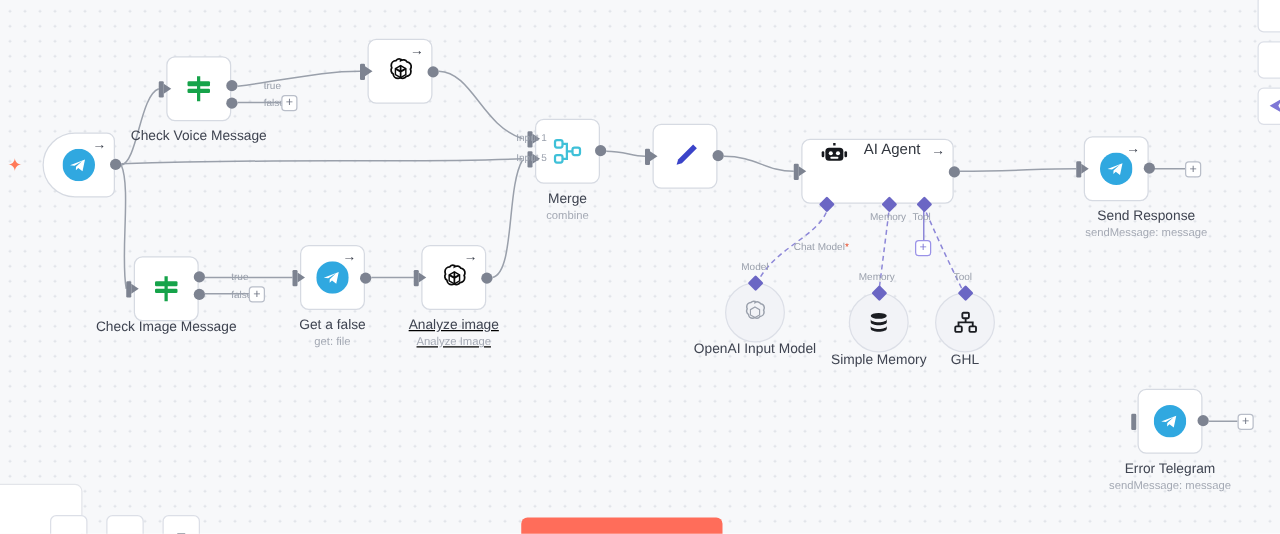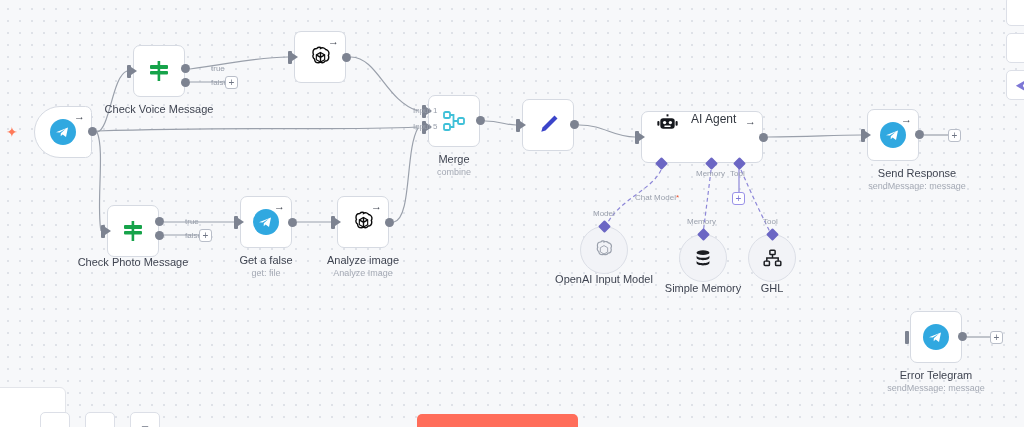--- a/index.html
+++ b/index.html
@@ -207,21 +207,21 @@
       <span class="node-icon">
         <svg width="26" height="26" viewBox="0 0 26 26">
           <rect x="11.6" y="3" width="2.6" height="20" fill="#16a34a"></rect>
           <rect x="4" y="7" width="18" height="4" rx="1" fill="#16a34a"></rect>
           <rect x="4" y="13" width="18" height="3.4" rx="1" fill="#16a34a"></rect>
         </svg>
       </span>
     </div>
   </div>
   <div class="node-caption" style="left:133px; top:255px;">
-    <div class="node-title">Check Photo Message</div>
+    <div class="node-title">Check Image Message</div>
   </div>
   <span class="port-in arrowed" style="left:101px; top:225px;"></span>
   <span class="port-out" style="left:155px; top:217px;"></span>
   <span class="port-out" style="left:155px; top:231px;"></span>
   <span class="edge-label" style="left:165px; top:217px;">true</span>
   <span class="edge-label" style="left:165px; top:231px;">false</span>
   <span class="plus-btn" style="left:199px; top:229px;">+</span>
 
   <div class="node" id="n-get-file" style="left:240px; top:196px; width:52px; height:52px;">
     <span class="trig-arrow">→</span>
@@ -246,21 +246,21 @@
     <div class="node-inner">
       <span class="node-icon">
         <svg width="25" height="25" viewBox="0 0 24 24" fill="none" stroke="#0b0b0b" stroke-width="1.35">
           <path d="M12 3.3c1.7-1.1 3.9-.6 4.9 1 .6.1 1.2.3 1.7.7 1.6 1.1 2 3.3.9 4.9.3.6.4 1.2.4 1.8 0 2-1.6 3.6-3.5 3.7-1 1.5-3 2-4.6 1.1-.5.3-1.1.5-1.8.5-2 0-3.6-1.5-3.7-3.4-1.6-1-2.1-3.1-1.1-4.7-.3-.6-.4-1.3-.4-1.9 0-2 1.6-3.6 3.6-3.7 1-1.1 2.4-1.4 3.6-1z"></path>
           <path d="M12 7.2l4 2.3v4.6L12 16.4l-4-2.3V9.5z" stroke-width="1.1"></path>
           <path d="M12 7.2v4.6m0 0l4-2.3m-4 2.3l-4-2.3m4 2.3v4.6"></path>
         </svg>
       </span>
     </div>
   </div>
-  <div class="node-caption" style="left:363px; top:253px;">
+  <div class="node-caption" style="left:363px; top:253px;text-decoration:underline;">
     <div class="node-title">Analyze image</div>
     <div class="node-sub">Analyze Image</div>
   </div>
   <span class="port-in arrowed" style="left:331px; top:216px;"></span>
   <span class="port-out" style="left:385px; top:218px;"></span>
 
   <div class="node" id="n-merge" style="left:428px; top:95px; width:52px; height:52px;">
     <div class="node-inner">
       <span class="node-icon">
         <svg width="26" height="26" viewBox="0 0 26 26" fill="none" stroke="#3fc0d8" stroke-width="1.8">

